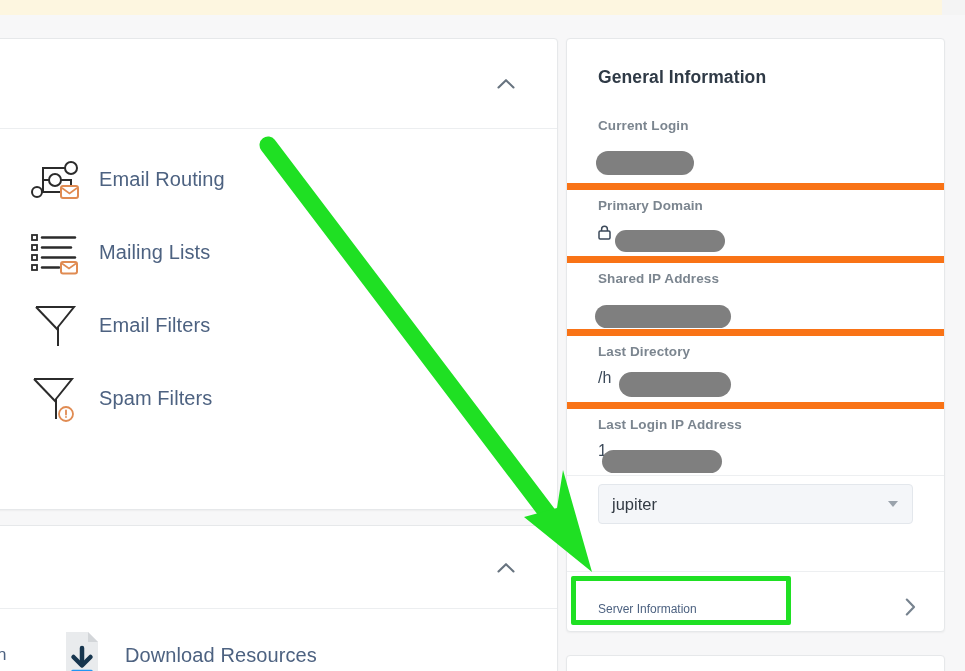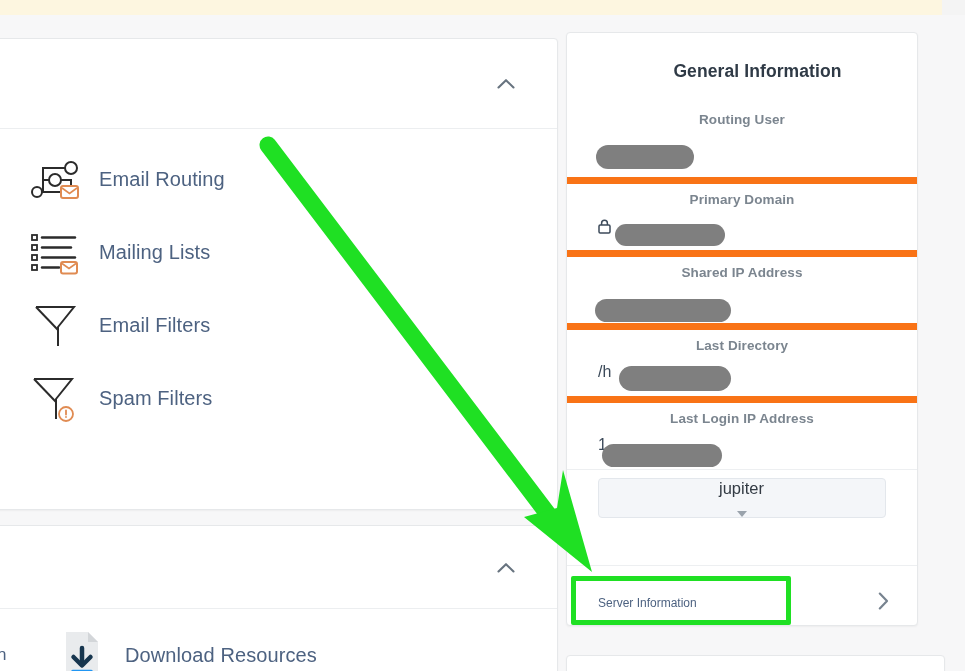--- a/index.html
+++ b/index.html
@@ -117,22 +117,22 @@
     left: 0;
     width: 30px;
     font-size: 17px;
     color: #4d6281;
     white-space: nowrap;
     overflow: hidden;
   }
 
   
   .card-right {
-    left: 566px; top: 32px;
-    width: 352px; height: 594px; text-align: center;
+    left: 566px; top: 38px;
+    width: 379px; height: 594px;
   }
   .gi-title {
     font-size: 17.5px;
     font-weight: bold;
     color: #2f3a46;
     padding: 28px 0 0 31px;
     letter-spacing: 0.1px;
   }
 
   .gi-rows { margin-top: 22px; }
@@ -190,21 +190,20 @@
     height: 40px;
     background: #f4f6f9;
     border: 1px solid #e3e7ec;
     border-radius: 4px;
     display: flex;
     align-items: center;
     justify-content: space-between;
     padding: 0 14px 0 13px;
     cursor: pointer;
     box-sizing: border-box;
-    flex-direction: column;
   }
   .theme-value {
     font-size: 16.5px;
     color: #333b44;
   }
   .caret {
     width: 0; height: 0;
     border-left: 5.5px solid transparent;
     border-right: 5.5px solid transparent;
     border-top: 6.5px solid #9aa3ac;
@@ -356,21 +355,21 @@
   </div>
 </div>
 
 <div class="card card-right">
 
   <div class="gi-title">General Information</div>
 
   <div class="gi-rows">
 
     <div class="gi-row first">
-      <div class="gi-label">Routing User</div>
+      <div class="gi-label">Current Login</div>
       <div class="gi-value"></div>
       <div class="redact" style="left:29px; top:41px; width:98px; height:24px;"></div>
     </div>
 
     <div class="gi-row">
       <div class="gi-label">Primary Domain</div>
       <div class="gi-value">
         <span class="lock-icon">
           <svg width="13" height="15" viewBox="0 0 13 15">
             <rect x="1" y="6" width="11" height="8" rx="1.2" fill="none" stroke="#3c4a5a" stroke-width="1.5"></rect>

